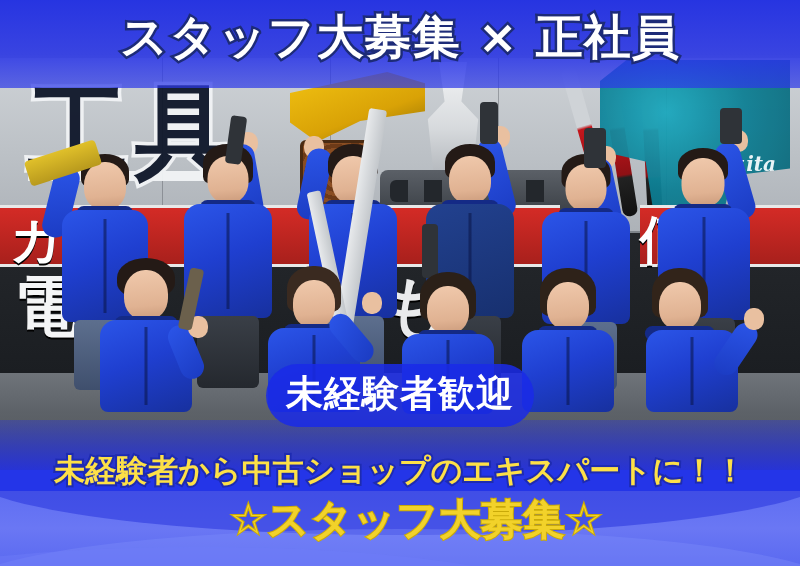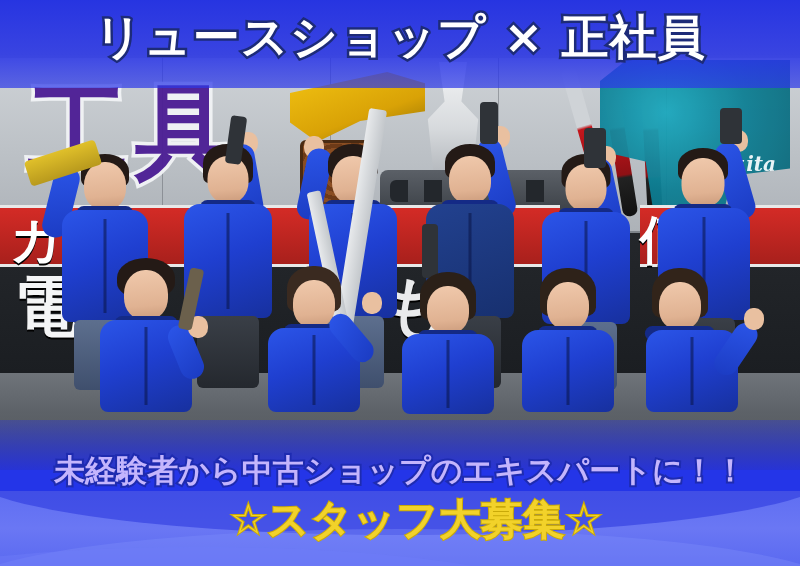--- a/index.html
+++ b/index.html
@@ -33,24 +33,25 @@
     border-bottom:2px solid #7e848a;
   }
   .wall-seam{
     position:absolute; top:58px; width:1px; height:175px;
     background:rgba(90,96,102,.45);
   }
   
   .kougu{
     position:absolute; left:28px; top:66px;
     font-size:100px; font-weight:bold; letter-spacing:6px;
-    color:#4c1d95;
+    color:#0f172a;
     -webkit-text-stroke:7px #f2f4f6;
     paint-order:stroke fill;
     opacity:.95;
+    text-decoration:underline;
   }
   
   .wall-dark{
     position:absolute; left:0; top:233px; width:800px; height:140px;
     background:linear-gradient(180deg,#24272b 0%,#1b1e22 100%);
   }
   .wall-red{
     position:absolute; left:0; top:205px; width:560px; height:62px;
     background:linear-gradient(180deg,#d42b26 0%,#a8201c 100%);
     border-top:3px solid #e8e8e8;
@@ -231,21 +232,21 @@
     letter-spacing:1px;
   }
 
   
   .band-mid{
     position:absolute; left:0; top:447px; width:800px; height:48px;
     z-index:25;
     display:flex; align-items:center; justify-content:center;
   }
   .band-mid-text{
-    font-size:31px; font-weight:bold; color:#c4b5fd;
+    font-size:31px; font-weight:bold; color:#fde047;
     -webkit-text-stroke:4px #1e2bb0;
     paint-order:stroke fill;
     letter-spacing:0px; white-space:nowrap;
   }
   .band-bottom{
     position:absolute; left:0; top:491px; width:800px; height:75px;
     background:linear-gradient(180deg,#5f6ef2 0%,#6a77f4 50%,#5a69f0 100%);
     overflow:hidden;
     z-index:20;
   }
@@ -413,23 +414,24 @@
       <div class="collar" style="left:40%; top:54px;"></div>
       <div class="jacket" style="left:18px; top:58px; width:92px; height:82px;"></div>
       <div class="arm" style="left:96px; top:48px; width:24px; height:58px; transform:rotate(34deg);"></div>
       <div class="hand" style="left:116px; top:36px;"></div>
     </div>
 
     <div class="tint-bottom-photo"></div>
   </div>
 
   <div class="tint-top"></div>
-  <div class="title">リュースショップ × 正社員</div>
+  <div class="title">スタッフ大募集 × 正社員</div>
 
   <div class="badges">
+    <div class="badge">未経験者歓迎</div>
   </div>
 
   <div class="band-mid">
     <div class="band-mid-text">未経験者から中古ショップのエキスパートに！！</div>
   </div>
 
   <div class="band-bottom">
     <div class="wave w-a"></div>
     <div class="wave w-b"></div>
     <div class="wave w-c"></div>

